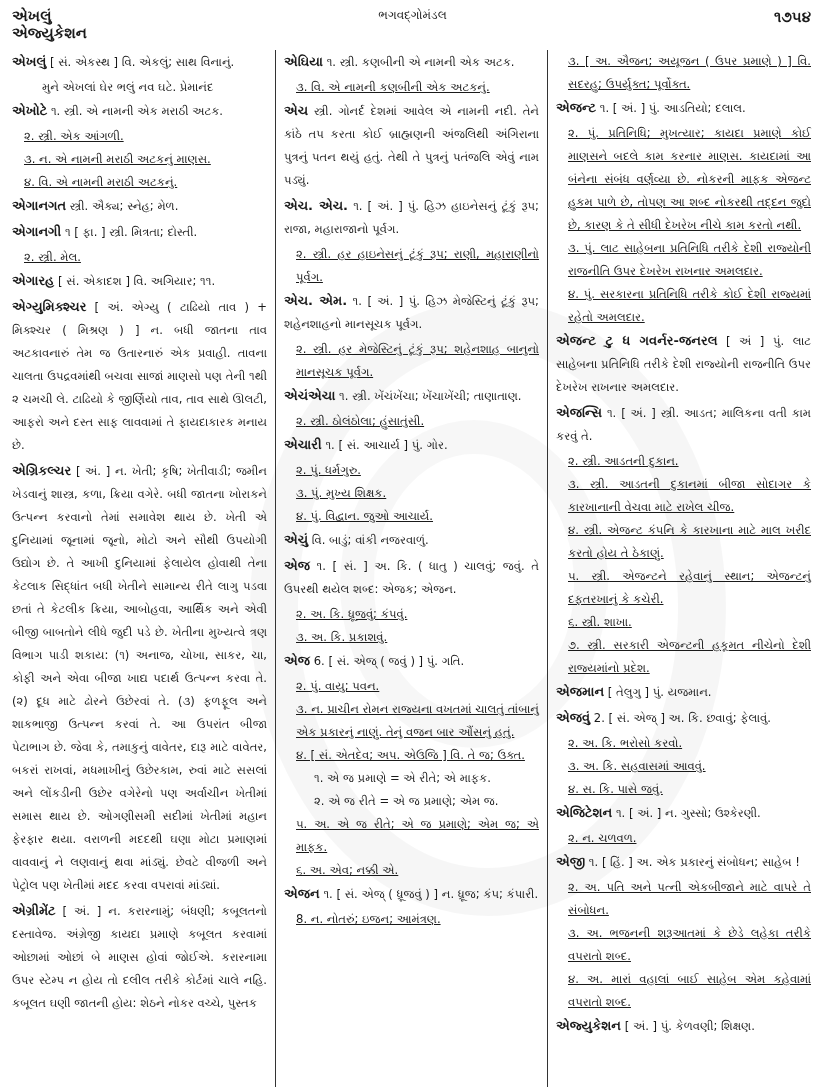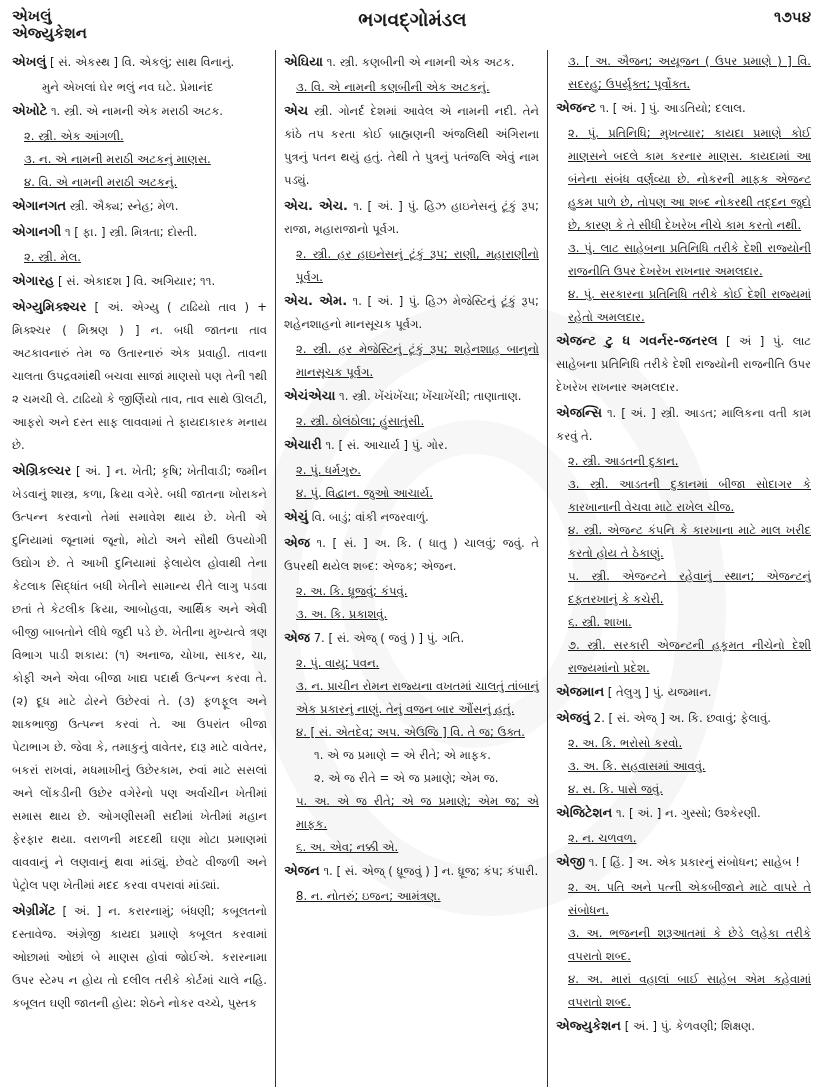--- a/index.html
+++ b/index.html
@@ -3,21 +3,21 @@
 <meta charset="utf-8">
 <style>
   html, body { margin: 0; padding: 0; background: #ffffff; }
   body {
     width: 825px; height: 1091px; overflow: hidden; position: relative;
     font-family: "DejaVu Sans", sans-serif; color: #1a1a1a;
   }
   .page { position: absolute; inset: 0; }
   .header { position: absolute; left: 0; right: 0; top: 0; height: 44px; }
   .hdr-left { position: absolute; left: 12px; top: 8px; font-size: 15px; font-weight: bold; line-height: 17px; }
-  .hdr-center { position: absolute; left: 0; right: 0; top: 8px; text-align: center; font-size: 19px; font-weight: bold; }
+  .hdr-center { position: absolute; left: 0; right: 0; top: 8px; text-align: center; font-size: 12px; font-weight: normal; }
   .hdr-right { position: absolute; right: 14px; top: 8px; font-size: 15px; font-weight: bold; }
   .columns { position: absolute; top: 50px; left: 10px; right: 6px; bottom: 4px; display: flex; }
   .col { flex: 1; padding: 0 8px; overflow: hidden; font-size: 11.6px; line-height: 23px; text-align: justify; }
   .col + .col { border-left: 1.3px solid #333; }
   .col:first-child { padding-left: 2px; }
   .entry { margin: 0 0 2px 0; }
   .sense { padding-left: 12px; margin: 0; text-decoration: underline; }
   .subsense { padding-left: 30px; margin: 0; }
   .hw { font-weight: bold; font-size: 13px; }
   .watermark {
@@ -66,26 +66,27 @@
         <p class="sense">૩. વિ. એ નામની કણબીની એક અટકનું.</p>
         <p class="entry"><span class="hw">એચ</span><span> સ્ત્રી. ગોનર્દ દેશમાં આવેલ એ નામની નદી. તેને કાંઠે તપ કરતા કોઈ બ્રાહ્મણની અંજલિથી અંગિરાના પુત્રનું પતન થયું હતું. તેથી તે પુત્રનું પતંજલિ એવું નામ પડ્યું.</span></p>
         <p class="entry"><span class="hw">એચ. એચ.</span><span> ૧. [ અં. ] પું. હિઝ હાઇનેસનું ટૂંકું રૂપ; રાજા, મહારાજાનો પૂર્વગ.</span></p>
         <p class="sense">૨. સ્ત્રી. હર હાઇનેસનું ટૂંકું રૂપ; રાણી, મહારાણીનો પૂર્વગ.</p>
         <p class="entry"><span class="hw">એચ. એમ.</span><span> ૧. [ અં. ] પું. હિઝ મેજેસ્ટિનું ટૂંકું રૂપ; શહેનશાહનો માનસૂચક પૂર્વગ.</span></p>
         <p class="sense">૨. સ્ત્રી. હર મેજેસ્ટિનું ટૂંકું રૂપ; શહેનશાહ બાનુનો માનસૂચક પૂર્વગ.</p>
         <p class="entry"><span class="hw">એચંએચા</span><span> ૧. સ્ત્રી. ખેંચંખેંચા; ખેંચાખેંચી; તાણાતાણ.</span></p>
         <p class="sense">૨. સ્ત્રી. ઠોલંઠોલા; હુંસાતુંસી.</p>
         <p class="entry"><span class="hw">એચારી</span><span> ૧. [ સં. આચાર્ય ] પું. ગોર.</span></p>
         <p class="sense">૨. પું. ધર્મગુરુ.</p>
+        <p class="sense">૩. પું. મુખ્ય શિક્ષક.</p>
         <p class="sense">૪. પું. વિદ્વાન. જુઓ આચાર્ય.</p>
         <p class="entry"><span class="hw">એચું</span><span> વિ. બાડું; વાંકી નજરવાળું.</span></p>
         <p class="entry"><span class="hw">એજ</span><span> ૧. [ સં. ] અ. કિ. ( ધાતુ ) ચાલવું; જવું. તે ઉપરથી થયેલ શબ્દ: એજક; એજન.</span></p>
         <p class="sense">૨. અ. કિ. ધ્રૂજવું; કંપવું.</p>
         <p class="sense">૩. અ. કિ. પ્રકાશવું.</p>
-        <p class="entry"><span class="hw">એજ</span><span> 7. [ સં. એજ્ ( જવું ) ] પું. ગતિ.</span></p>
+        <p class="entry"><span class="hw">એજ</span><span> 6. [ સં. એજ્ ( જવું ) ] પું. ગતિ.</span></p>
         <p class="sense">૨. પું. વાયુ; પવન.</p>
         <p class="sense">૩. ન. પ્રાચીન રોમન રાજ્યના વખતમાં ચાલતું તાંબાનું એક પ્રકારનું નાણું. તેનું વજન બાર ઔંસનું હતું.</p>
         <p class="sense">૪. [ સં. એતદેવ; અપ. એઉજિ ] વિ. તે જ; ઉક્ત.</p>
         <p class="subsense">૧. એ જ પ્રમાણે = એ રીતે; એ માફક.</p>
         <p class="subsense">૨. એ જ રીતે = એ જ પ્રમાણે; એમ જ.</p>
         <p class="sense">૫. અ. એ જ રીતે; એ જ પ્રમાણે; એમ જ; એ માફક.</p>
         <p class="sense">૬. અ. એવ; નક્કી એ.</p>
         <p class="entry"><span class="hw">એજન</span><span> ૧. [ સં. એજ્ ( ધ્રૂજવું ) ] ન. ધ્રૂજ; કંપ; કંપારી.</span></p>
         <p class="sense">8. ન. નોતરું; ઇજન; આમંત્રણ.</p>
       </div>

